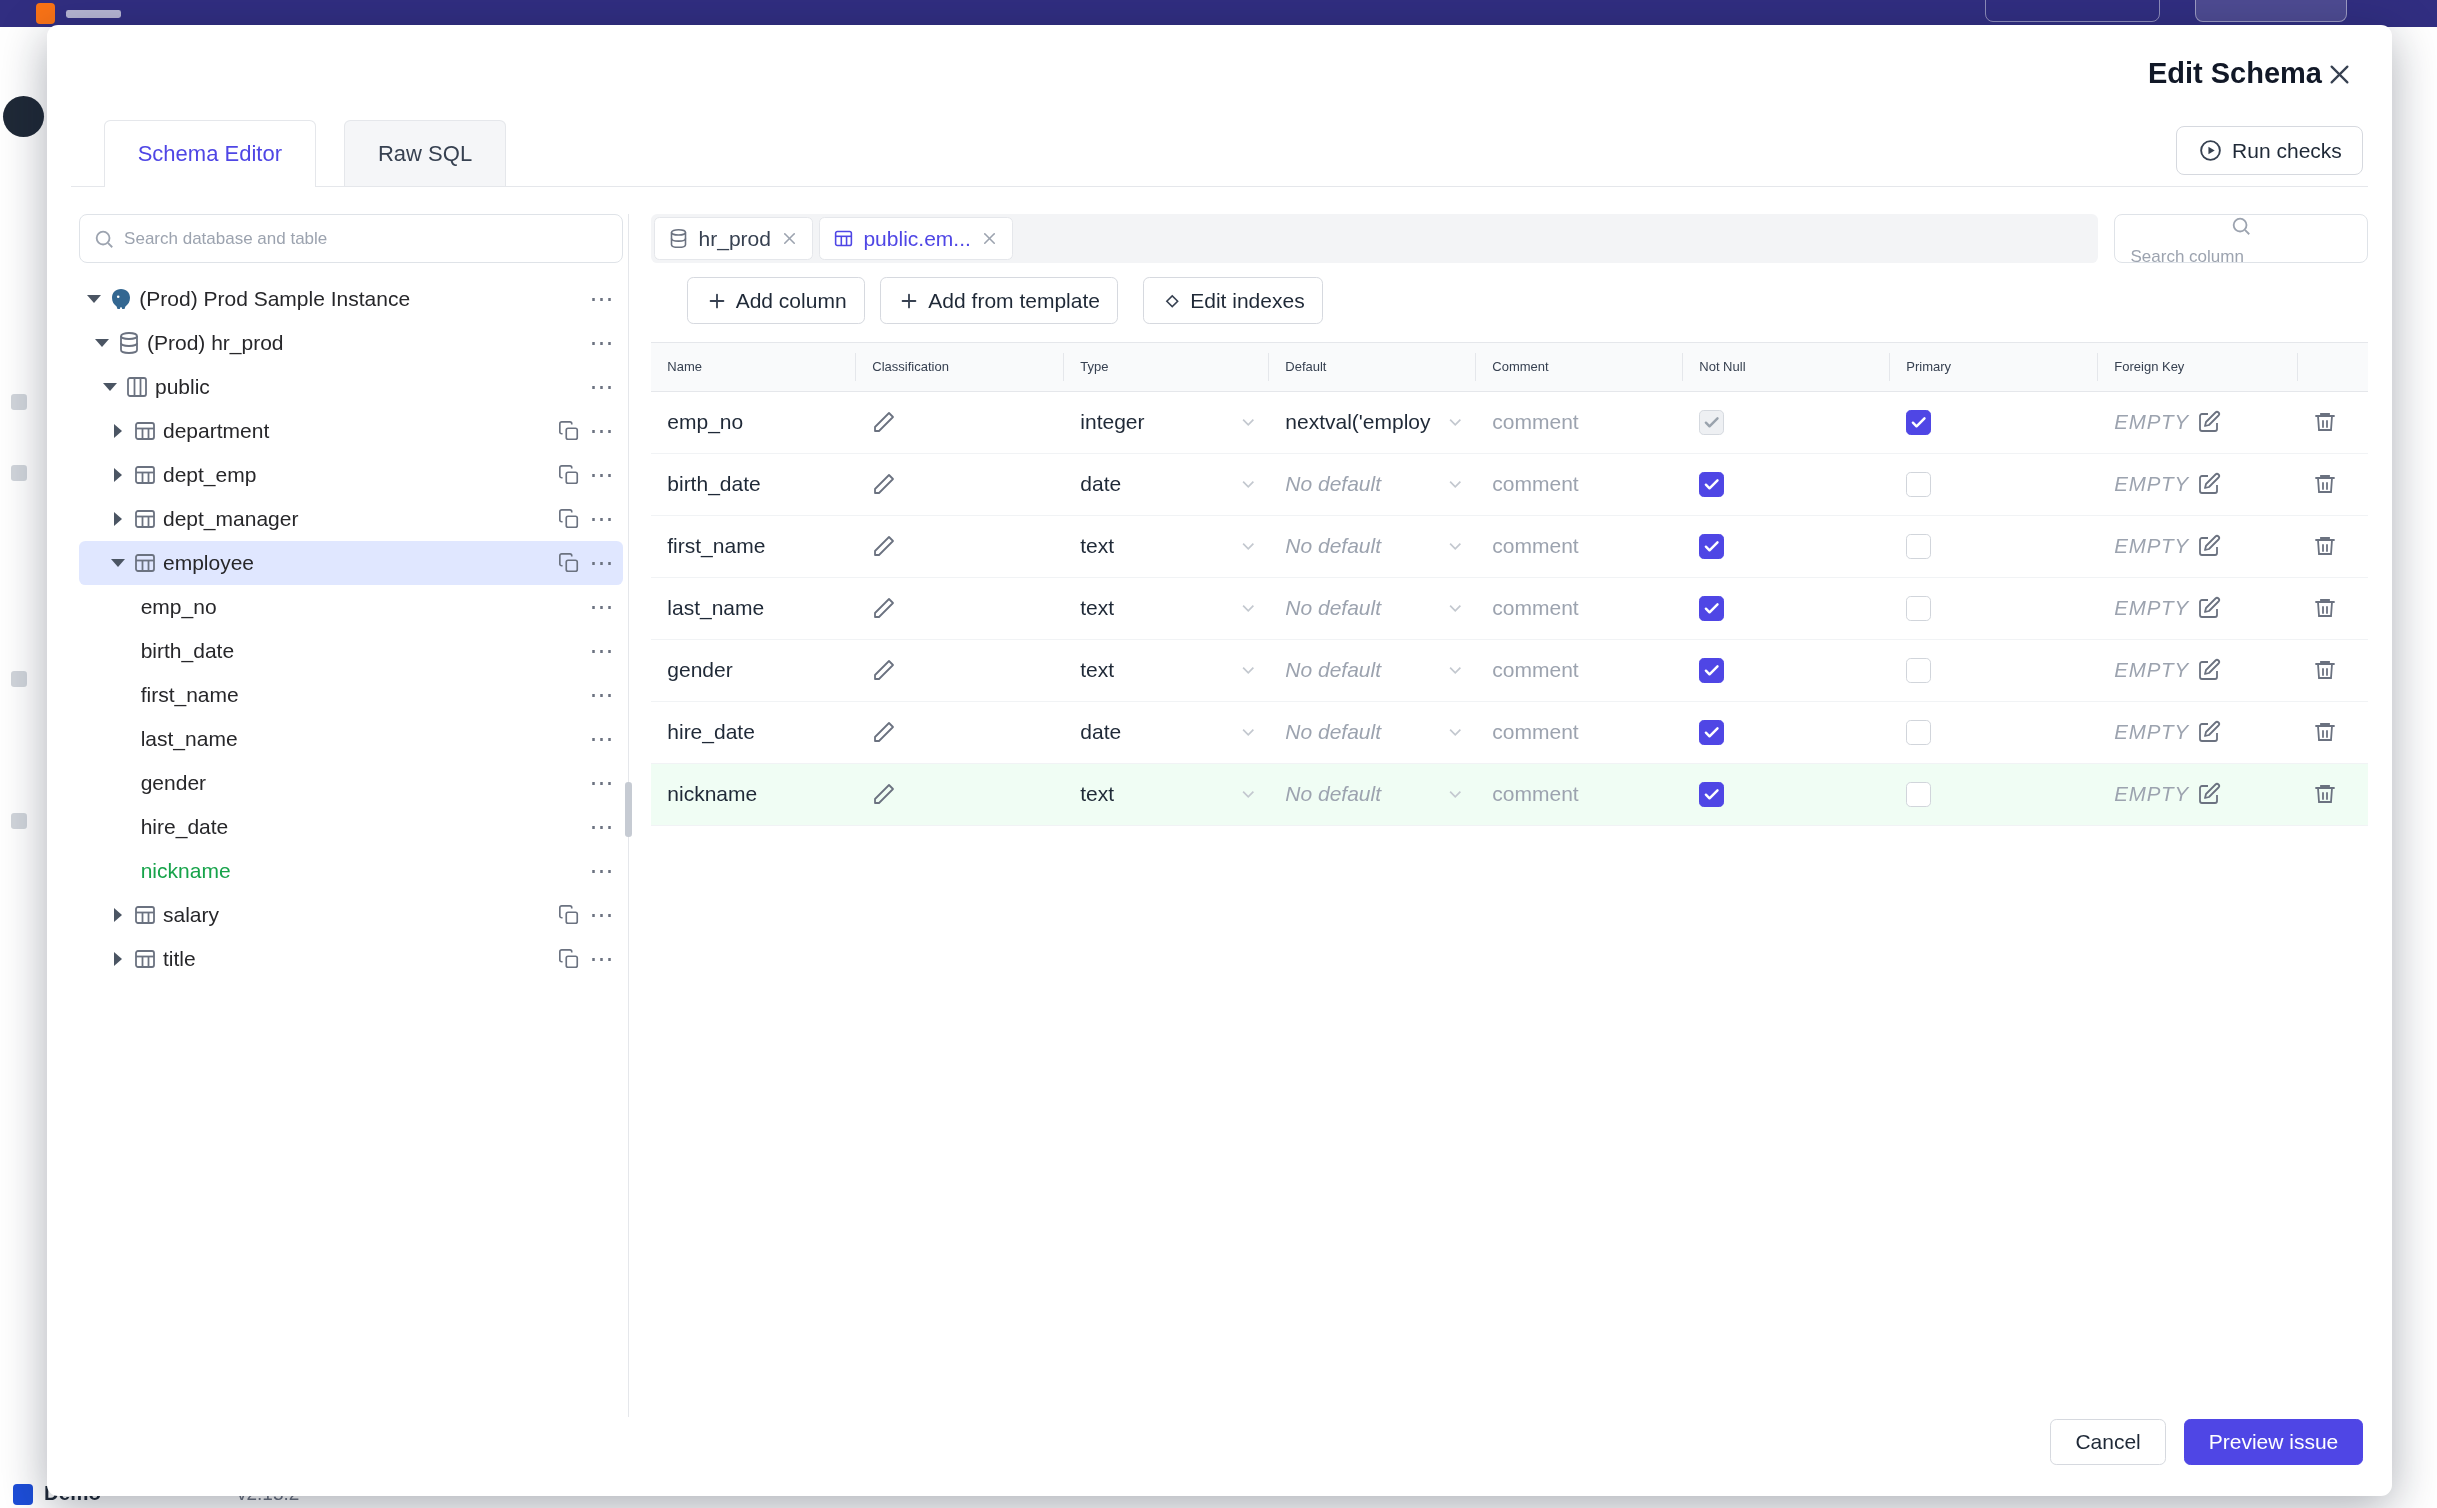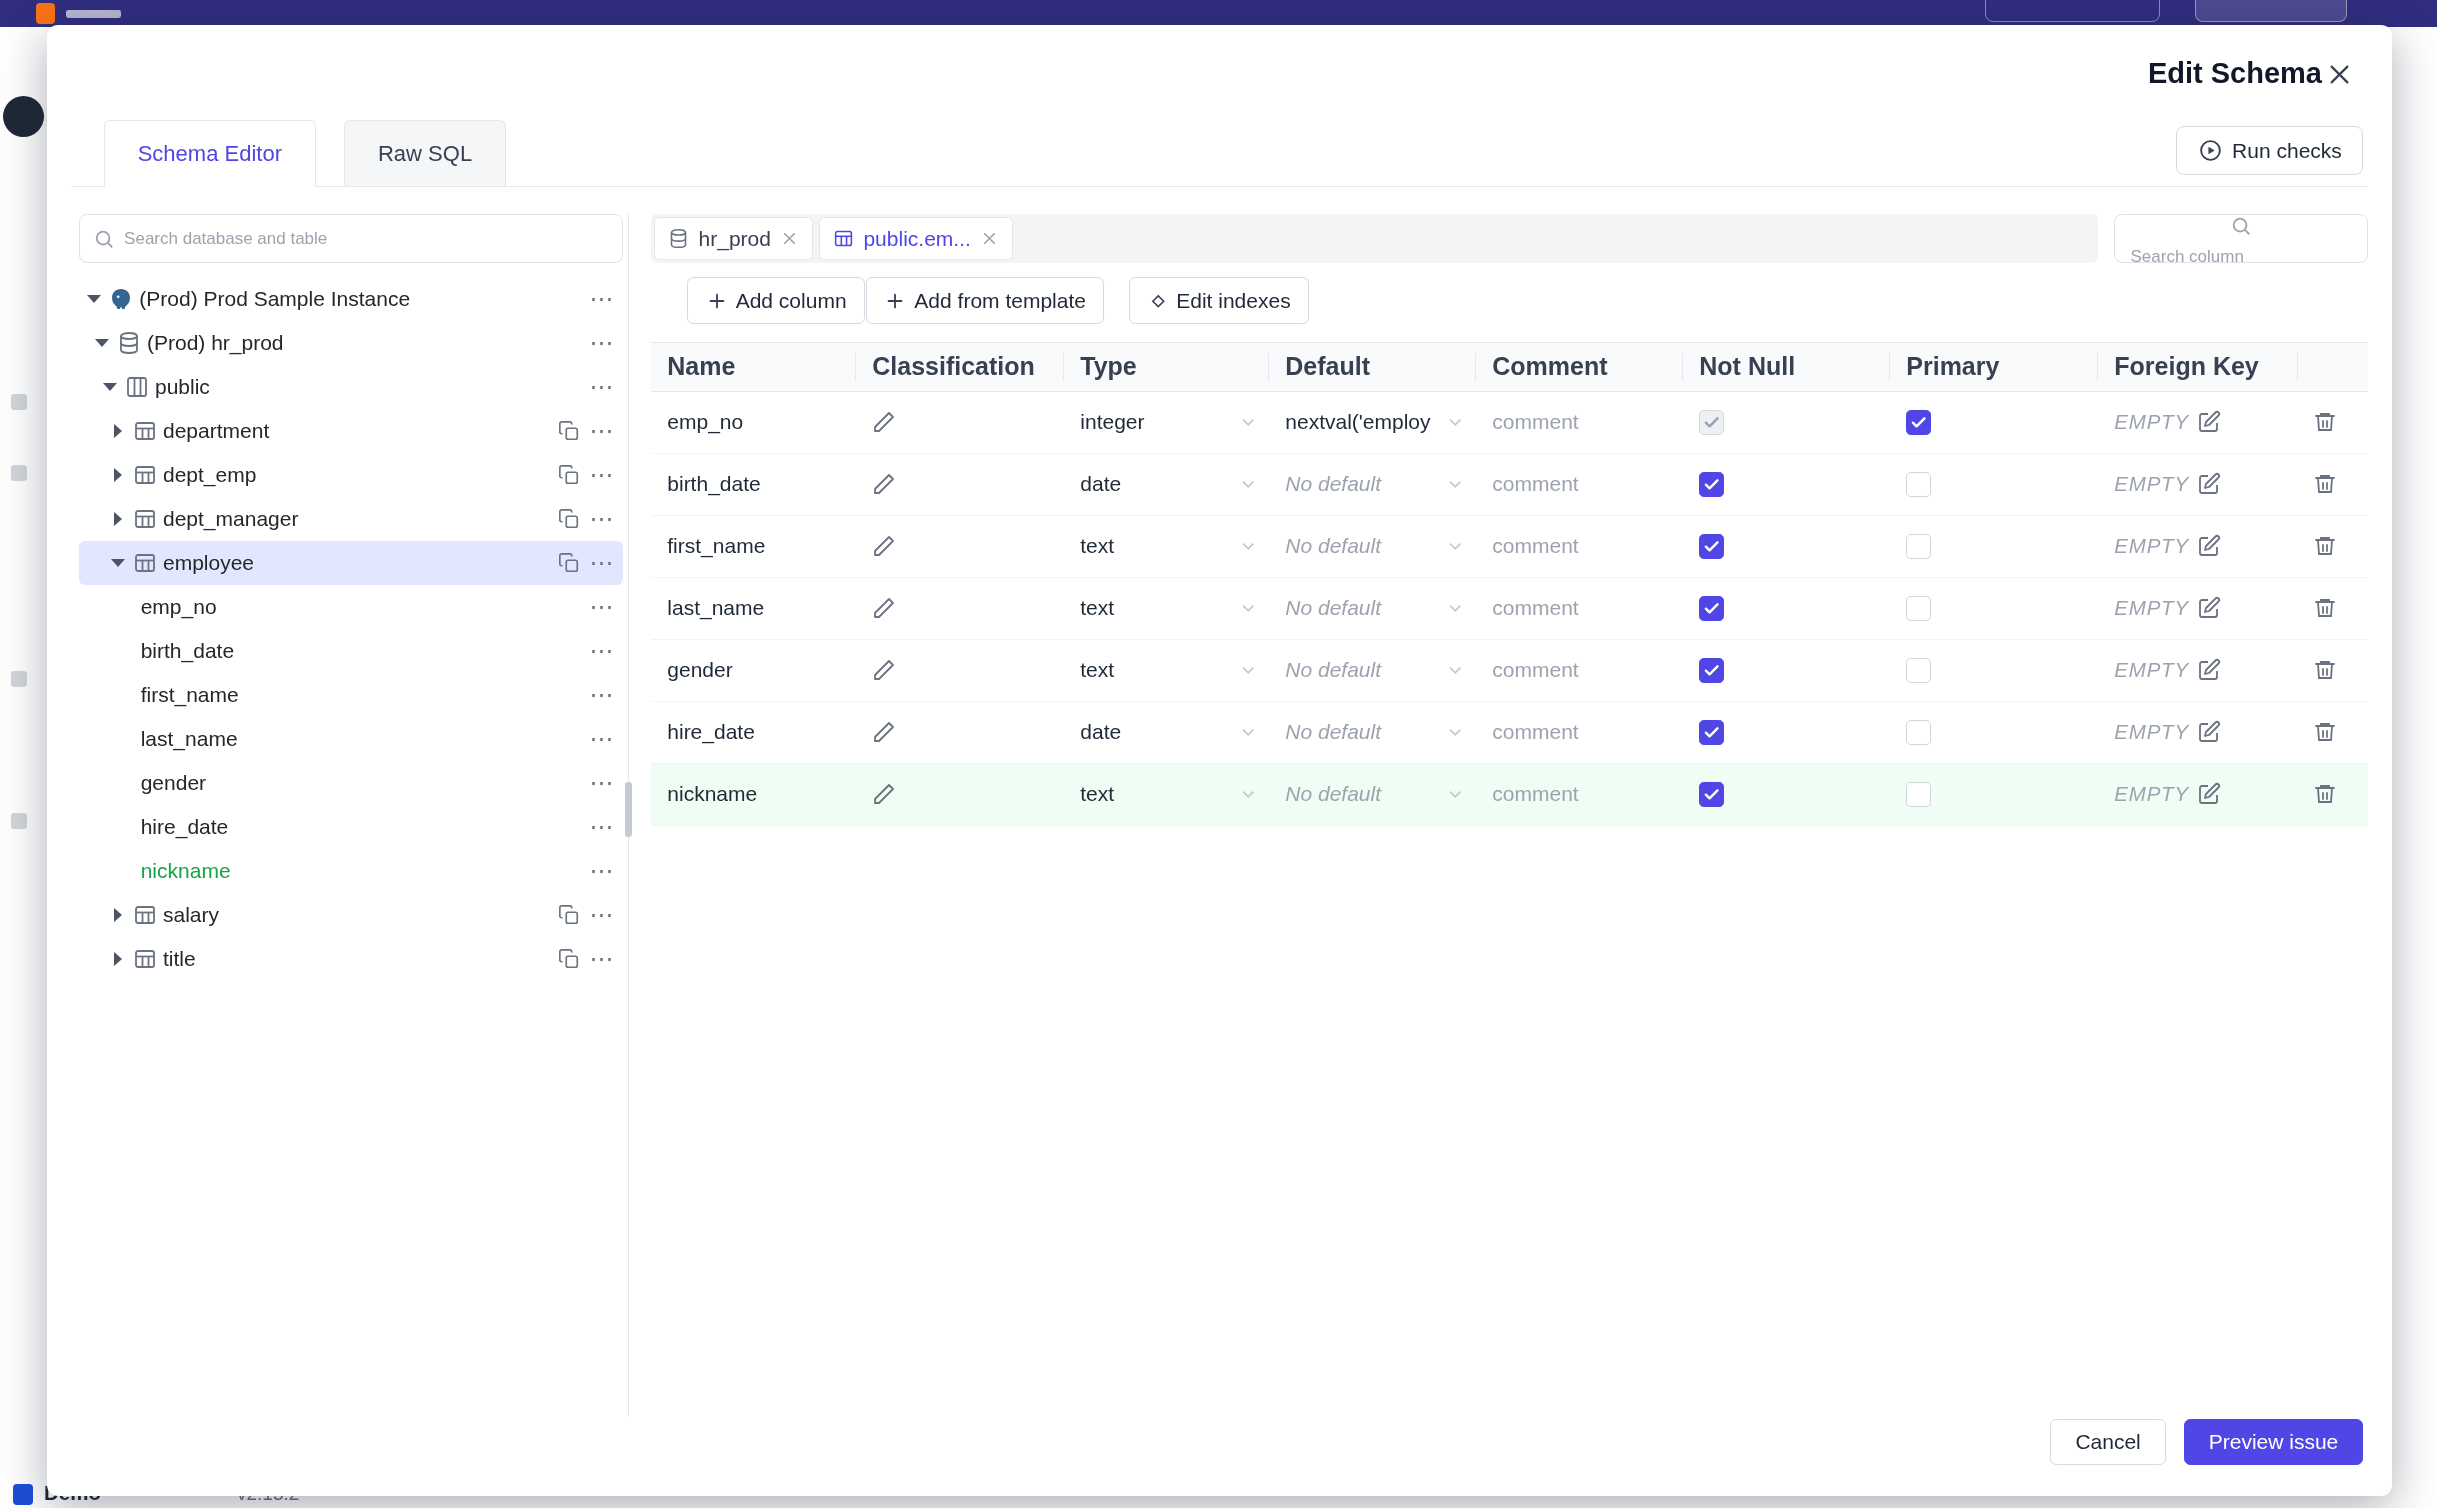--- a/index.html
+++ b/index.html
@@ -70,26 +70,26 @@
   .chips-bar { flex:1; background:#f3f4f6; border-radius:6.3px; padding:3.2px; display:flex; gap:6.3px; align-items:center; }
   .chip { height:43px; background:#fff; border:1.6px solid #e5e7eb; border-radius:5.5px; display:flex; align-items:center; gap:9.5px; padding:0 12.6px; cursor:pointer; }
   .chip-label { font-size:21px; color:#374151; white-space:nowrap; }
   .chip.active .chip-label { color:#4f46e5; }
   .chip .chip-close { color:#9ca3af; }
   .col-search { width:254px;flex-direction:column; }
 
   .toolbar { margin-top:14px; display:flex; align-items:flex-start;padding-left:36px; }
   .tb-btn { height:47px; display:flex; align-items:center; gap:8px; padding:0 17.4px; border:1.6px solid #d6d9df; border-radius:6.3px;
             background:#fff; font-size:21px; color:#1f2937; cursor:pointer; }
-  .tb-btn + .tb-btn { margin-left:1px; }
+  .tb-btn + .tb-btn { margin-left:15px; }
   .tb-btn.indexes { margin-left:25px; }
 
   .grid { margin-top:17.4px; }
   .thead { display:flex; height:50px; background:#f9fafb; border-top:1.6px solid #e5e7eb; border-bottom:1.6px solid #e5e7eb; align-items:center; }
-  .th { font-size:25px; font-weight:700; color:#374151; padding-left:16px; height:28px; display:flex; align-items:center; border-right:0.8px solid #e5e7eb; }
+  .th { font-size:13px; font-weight:400; color:#374151; padding-left:16px; height:28px; display:flex; align-items:center; border-right:0.8px solid #e5e7eb; }
   .th:last-child { border-right:none; }
   .trow { display:flex; height:62px; align-items:center; border-bottom:0.8px solid #f1f3f5; }
   .trow.new-row { background:#f0fdf4; }
   .td { padding-left:16px; display:flex; align-items:center; min-width:0; }
   .c-name { width:205px; } .c-class { width:208px; } .c-type { width:205px; } .c-default { width:207px; }
   .c-comment { width:207px; } .c-notnull { width:207px; } .c-primary { width:208px; } .c-fk { width:200px; } .c-act { width:54px; justify-content:center; padding-left:0; }
   .cell-text { font-size:21px; color:#1f2937; white-space:nowrap; overflow:hidden; text-overflow:ellipsis; }
   .select-like { justify-content:space-between; padding-right:11px; cursor:pointer; }
   .select-like .cell-text { flex:1; }
   .placeholder-text { color:#9ca3af; font-style:italic; }

